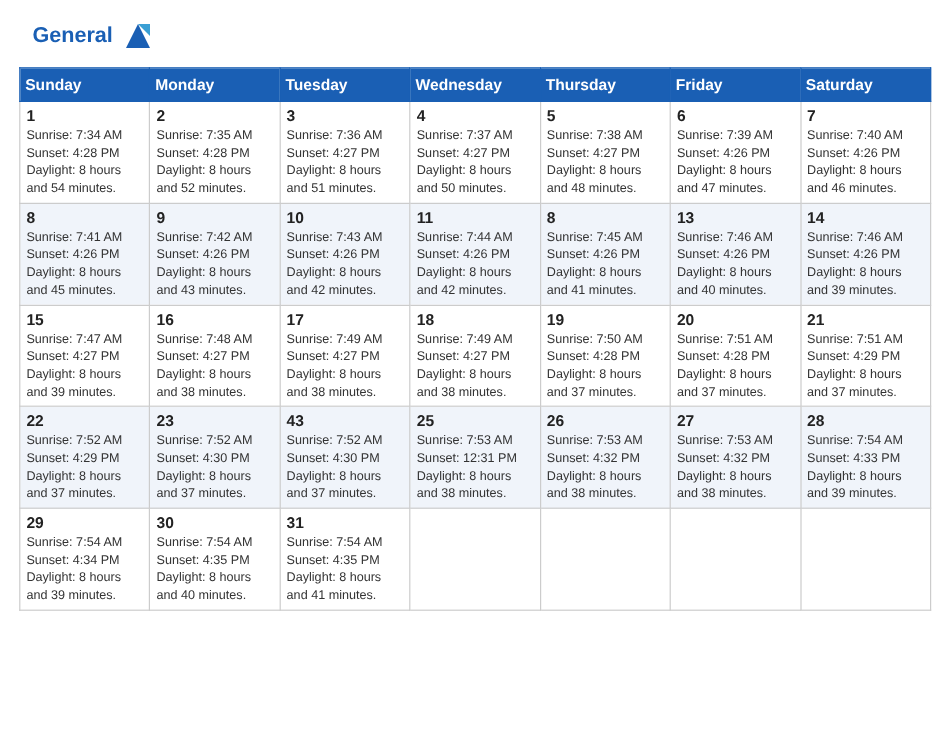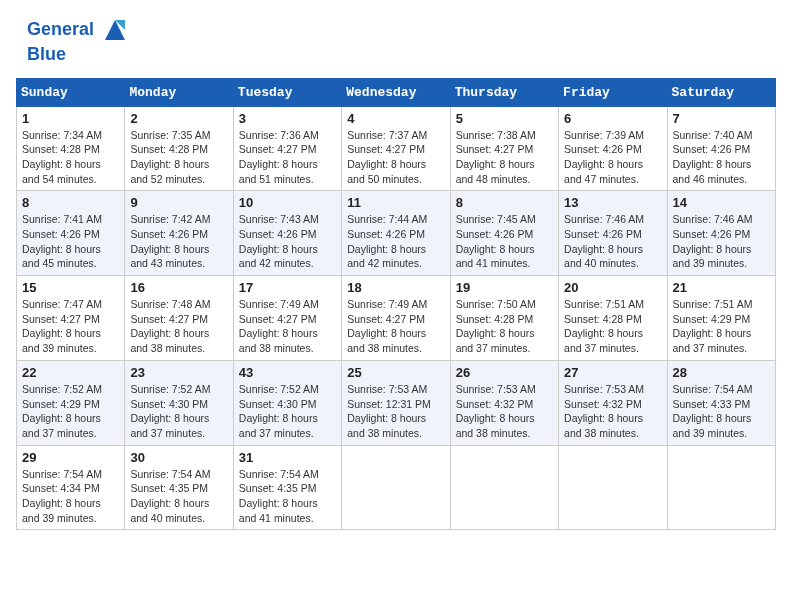--- a/index.html
+++ b/index.html
@@ -53,21 +53,20 @@
       font-size: 11px;
     }
     .calendar th {
       background: #1a5fb4;
       color: #fff;
       padding: 6px 4px;
       text-align: left;
       font-size: 13px;
       font-weight: bold;
       border: 1px solid #1a5fb4;
-      font-family: Liberation Mono, monospace;
     }
     .calendar td {
       border: 1px solid #ccc;
       padding: 4px 5px;
       vertical-align: top;
       width: calc(100% / 7);
       background: #fff;
     }
     .calendar tr:nth-child(even) td {
       background: #f0f4fa;
@@ -94,21 +93,20 @@
 <div class="header">
   <div class="logo">
     <div>
       <div class="logo-text">
         <span>General</span>
         <svg class="logo-icon" viewBox="0 0 28 28" style="display:inline-block;vertical-align:middle;margin-left:2px;">
           <polygon points="4,24 14,4 24,24" fill="#1a5fb4"></polygon>
           <polygon points="14,4 24,4 24,14" fill="#3a9fd4"></polygon>
         </svg>
       </div>
-      <div class="logo-text"><span>Blue</span></div>
     </div>
   </div>
   <div class="title-block">
     <div class="month-title"></div>
     <div class="location"></div>
   </div>
 </div>
 
 <table class="calendar">
   <thead>

